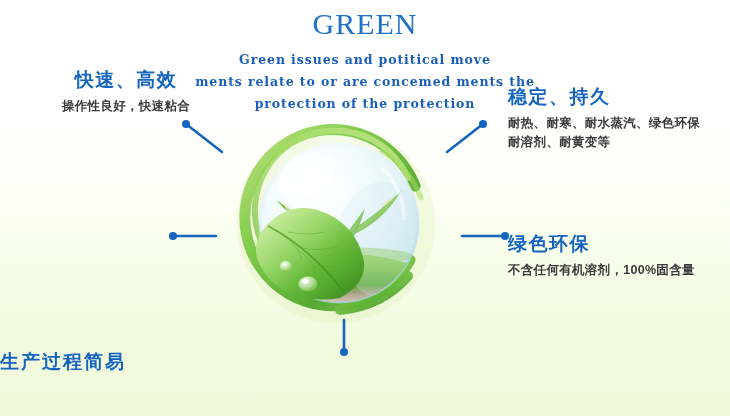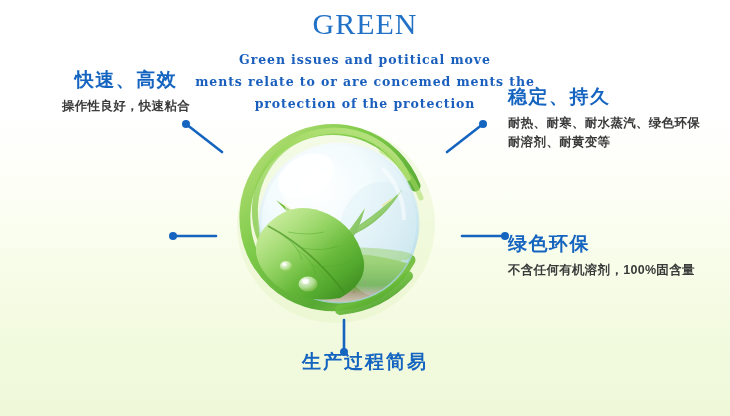--- a/index.html
+++ b/index.html
@@ -90,21 +90,21 @@
     letter-spacing: 0.3px;
     margin-top: 5px;
     white-space: nowrap;
   }
   .callout-desc .desc-line { display: block; }
 
   #callout-fast      { left: 62px;  top: 68px;  text-align: center; font-family: Liberation Serif, serif; }
   #callout-adhesion  { left: 24px;  top: 218px; text-align: left; }
   #callout-stable    { left: 508px; top: 85px;  text-align: left; }
   #callout-eco       { left: 508px; top: 220px; text-align: left; margin-top: 12px; }
-  #callout-process   { left: 0;     top: 350px; width: 730px; text-align: center; }
+  #callout-process   { left: 0;     top: 350px; width: 730px; text-align: left; }
   #callout-process .callout-title { letter-spacing: 2px; }
 
   
   #conn-fast     { left: 180px; top: 118px; }
   #conn-stable   { left: 443px; top: 118px; }
   #conn-adhesion { left: 168px; top: 230px; }
   #conn-eco      { left: 460px; top: 230px; }
   #conn-process  { left: 338px; top: 318px; }
 </style>
 </head>

